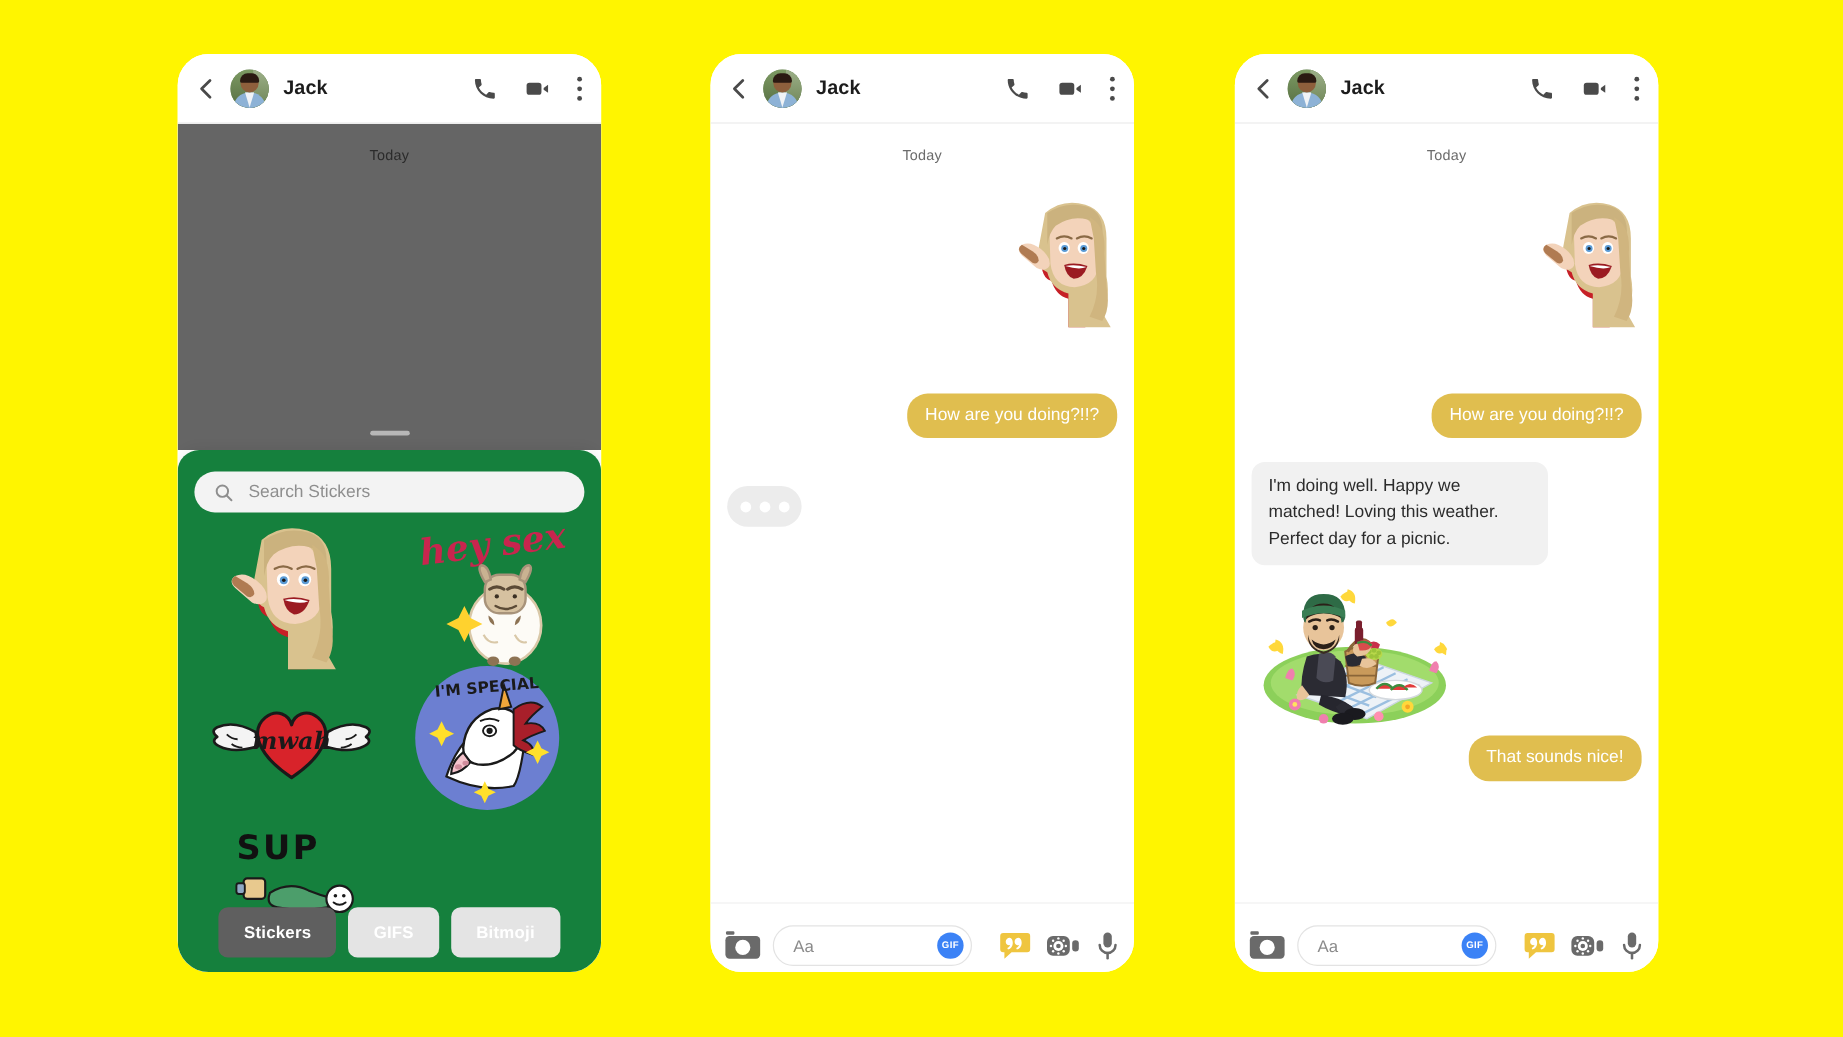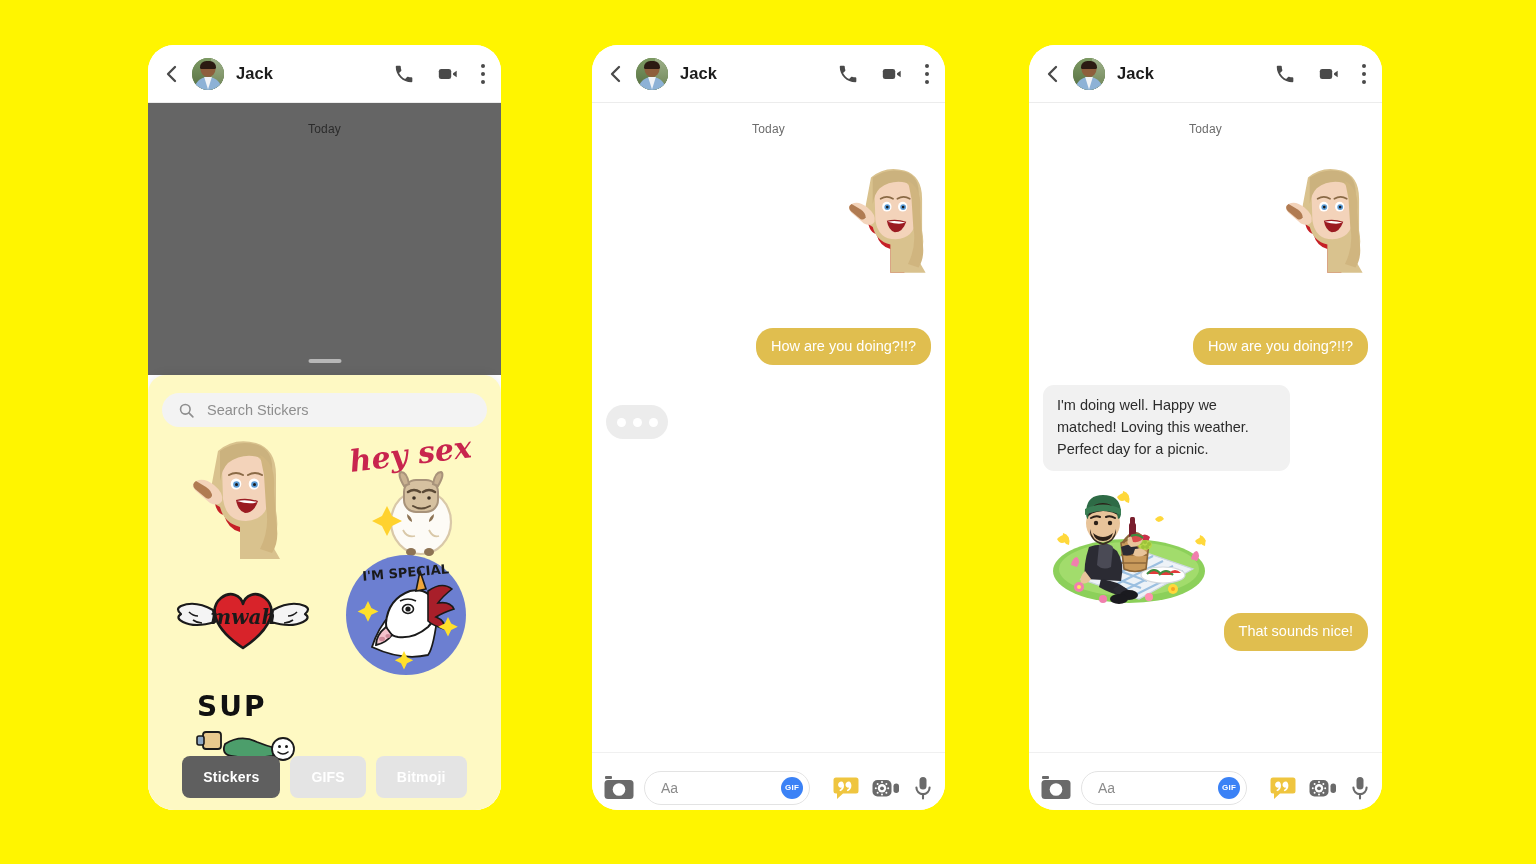--- a/index.html
+++ b/index.html
@@ -127,21 +127,21 @@
     background: #656565; z-index: 3;
   }
   .dim-overlay .today { color: #2b2b2b; padding-top: 19px; }
   .grabber {
     position: absolute; left: 50%; transform: translateX(-50%);
     bottom: 12px; width: 33px; height: 4px; border-radius: 3px;
     background: #b7b7b7;
   }
   .tray {
     position: absolute; left: 0; right: 0; top: 272px; bottom: 0;
-    background: #fef9c3; border-radius: 18px 18px 0 0;
+    background: #15803d; border-radius: 18px 18px 0 0;
     z-index: 4; padding: 18px 14px 0;
     box-shadow: 0 -2px 10px rgba(0,0,0,.06);
   }
   .search-box {
     height: 34px; background: #f3f3f3; border-radius: 17px;
     display: flex; align-items: center; padding: 0 16px;
   }
   .search-box span.lbl { margin-left: 12px; font-size: 14.5px; color: #8e8e8e; }
   .sticker-grid {
     margin-top: 10px; display: grid;

